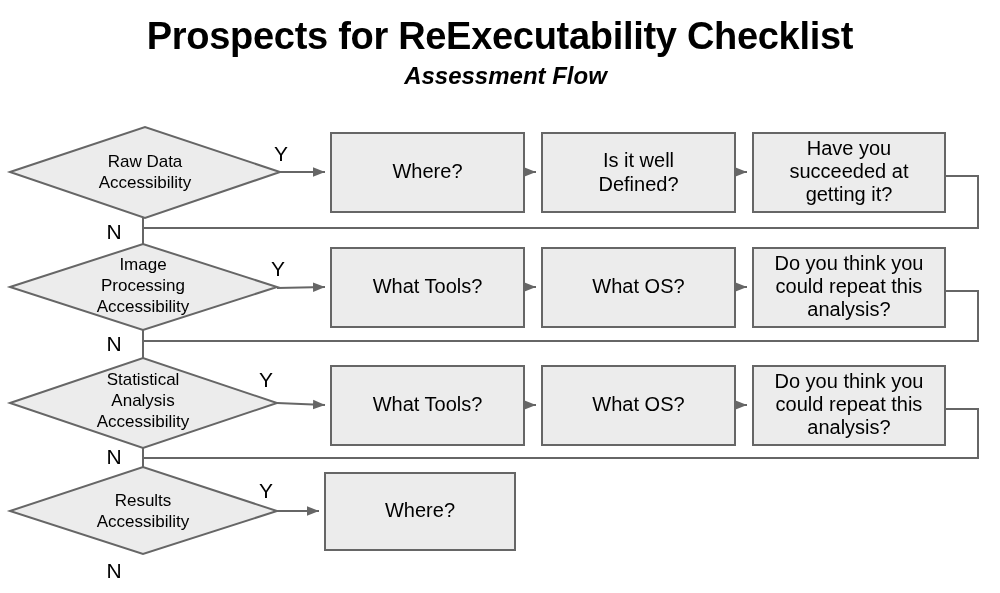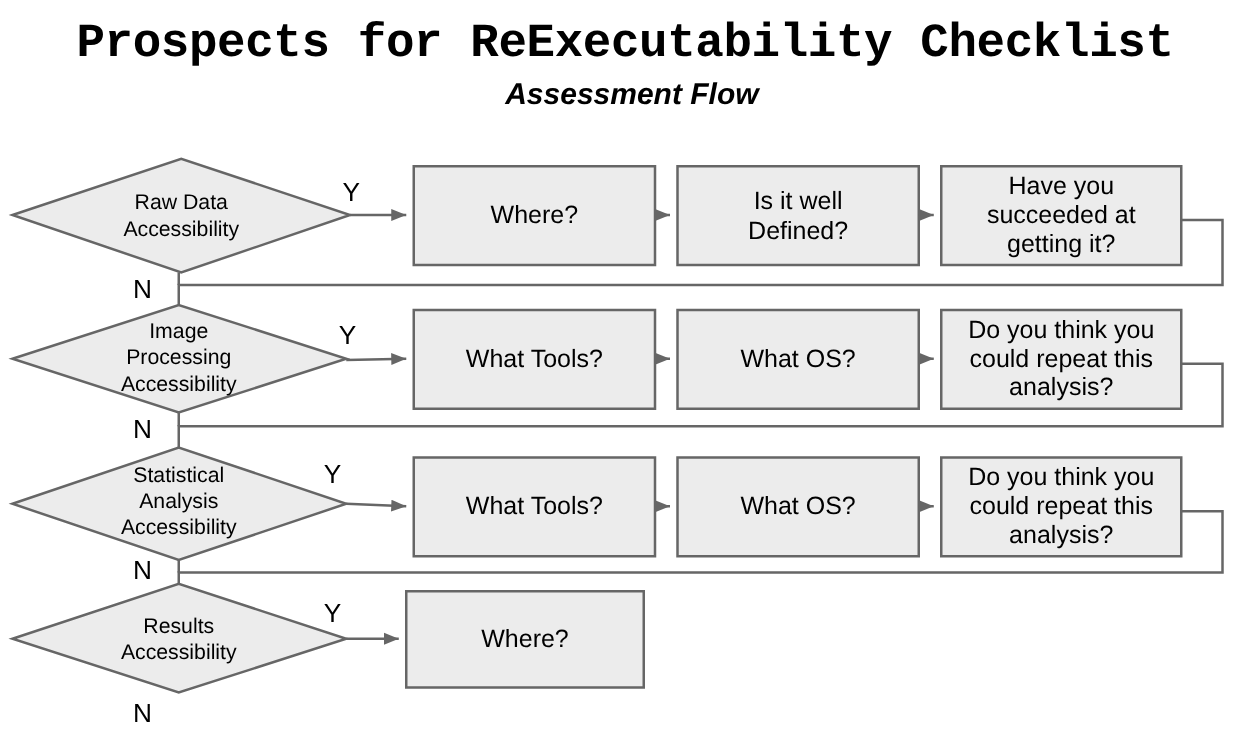--- a/index.html
+++ b/index.html
@@ -22,21 +22,21 @@
     background: #ffffff;
   }
   .title-block {
     position: absolute;
     top: 0;
     left: 0;
     width: 1000px;
     text-align: center;
   }
   #main-title {
-    font-family: Liberation Mono, monospace;
+    font-family: Liberation Sans, sans-serif;
     font-weight: bold;
     font-size: 38px;
     line-height: 44px;
     letter-spacing: -0.3px;
     margin: 14px 0 0 0;
     padding: 0;
     white-space: nowrap;
   }
   #subtitle {
     font-family: "Liberation Sans", sans-serif;

